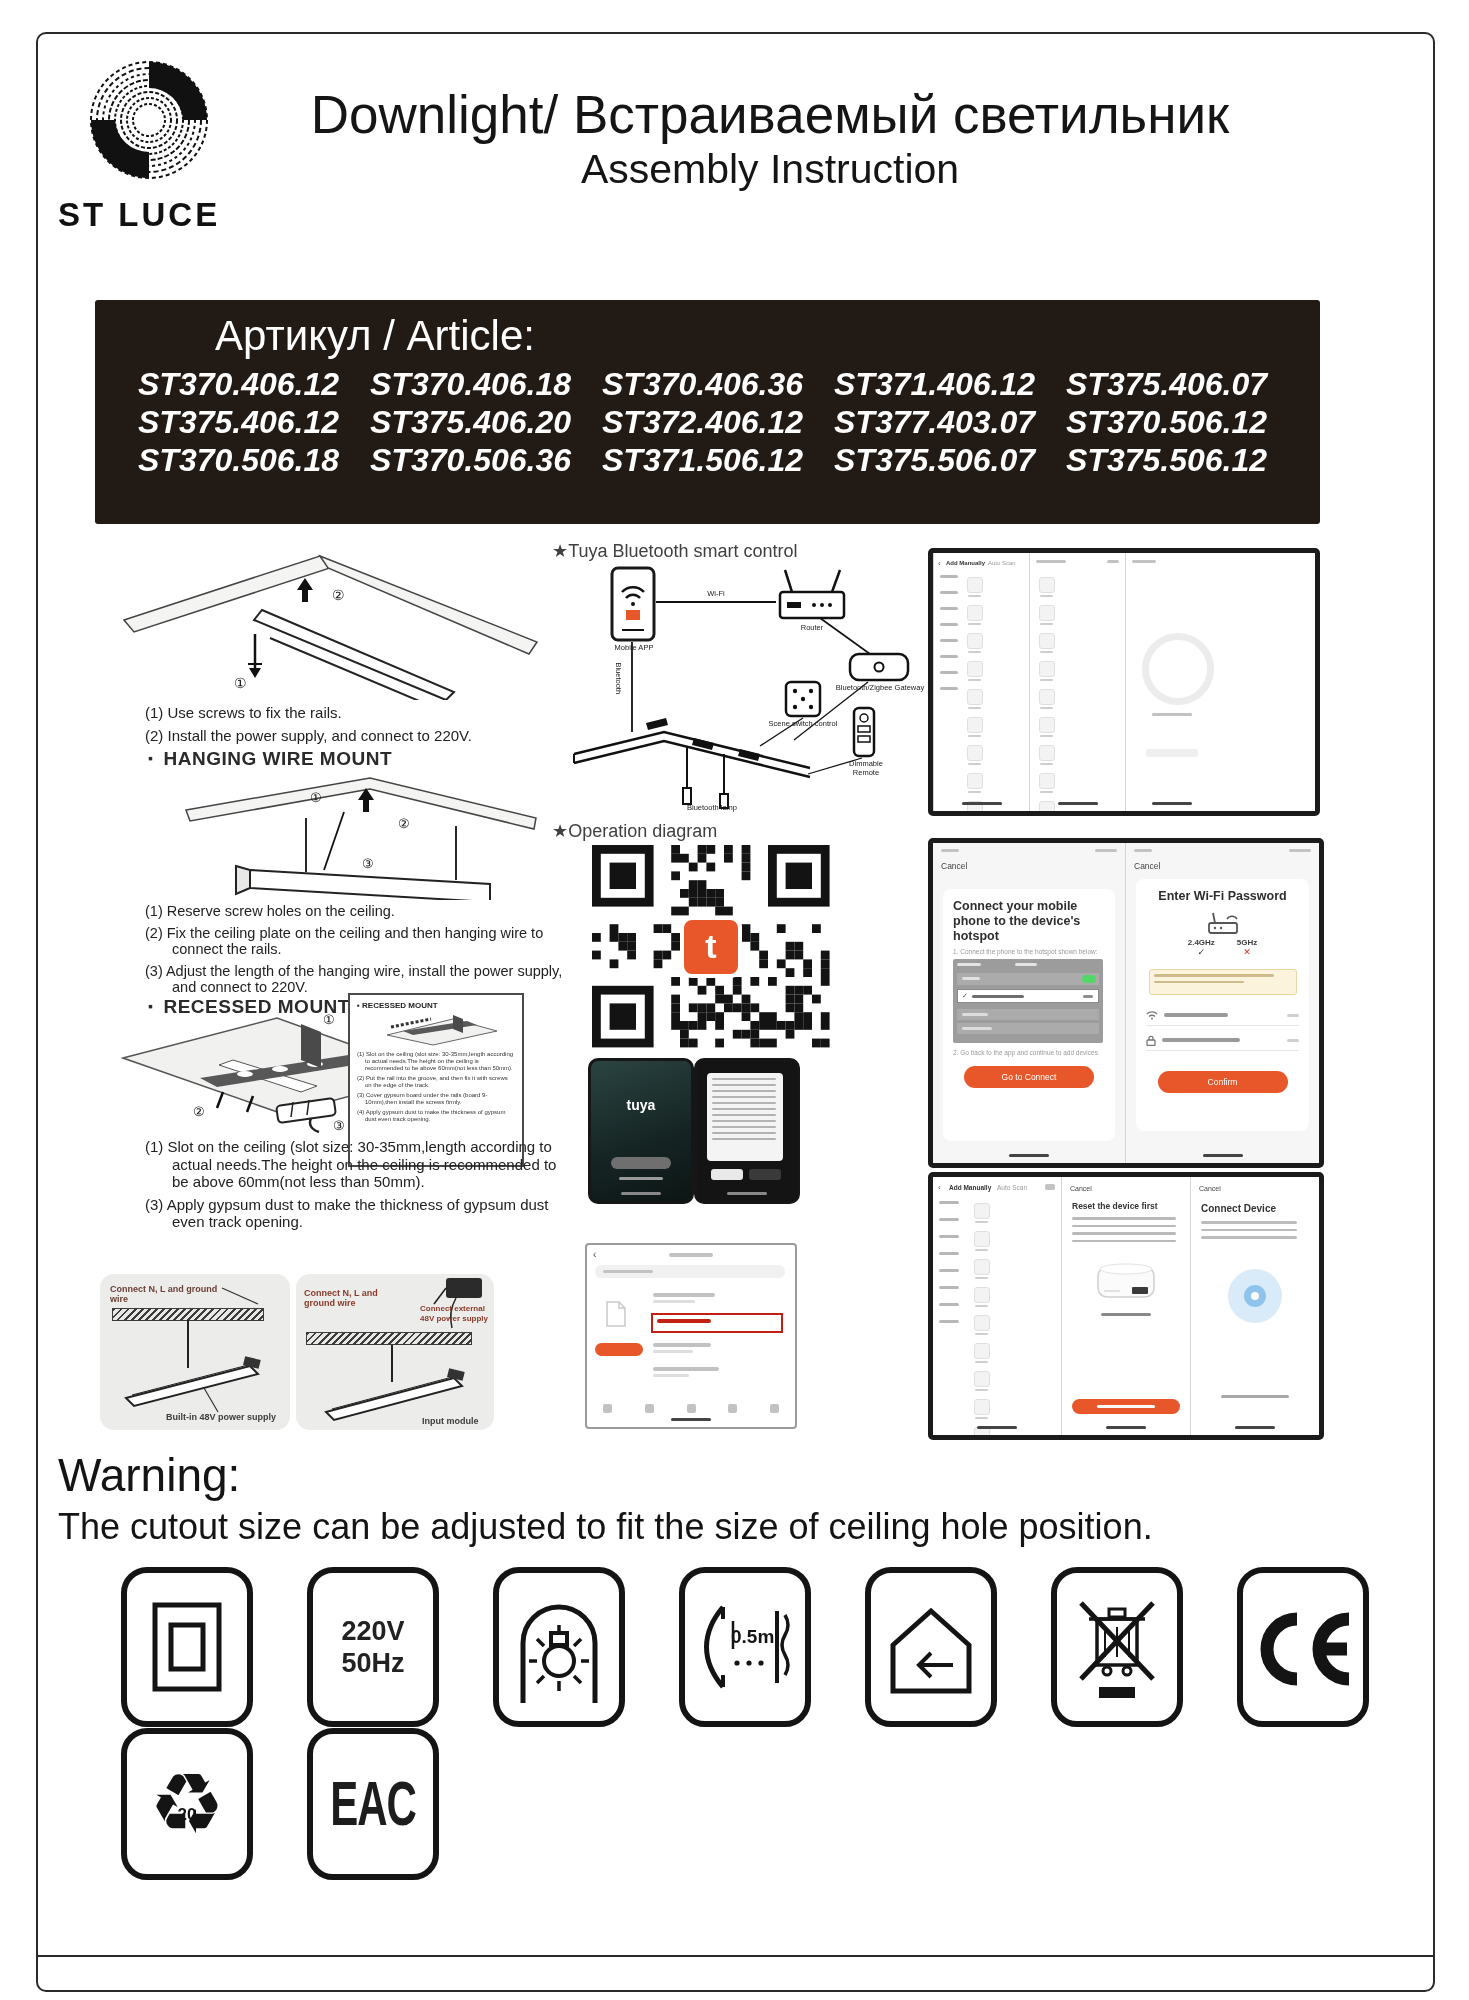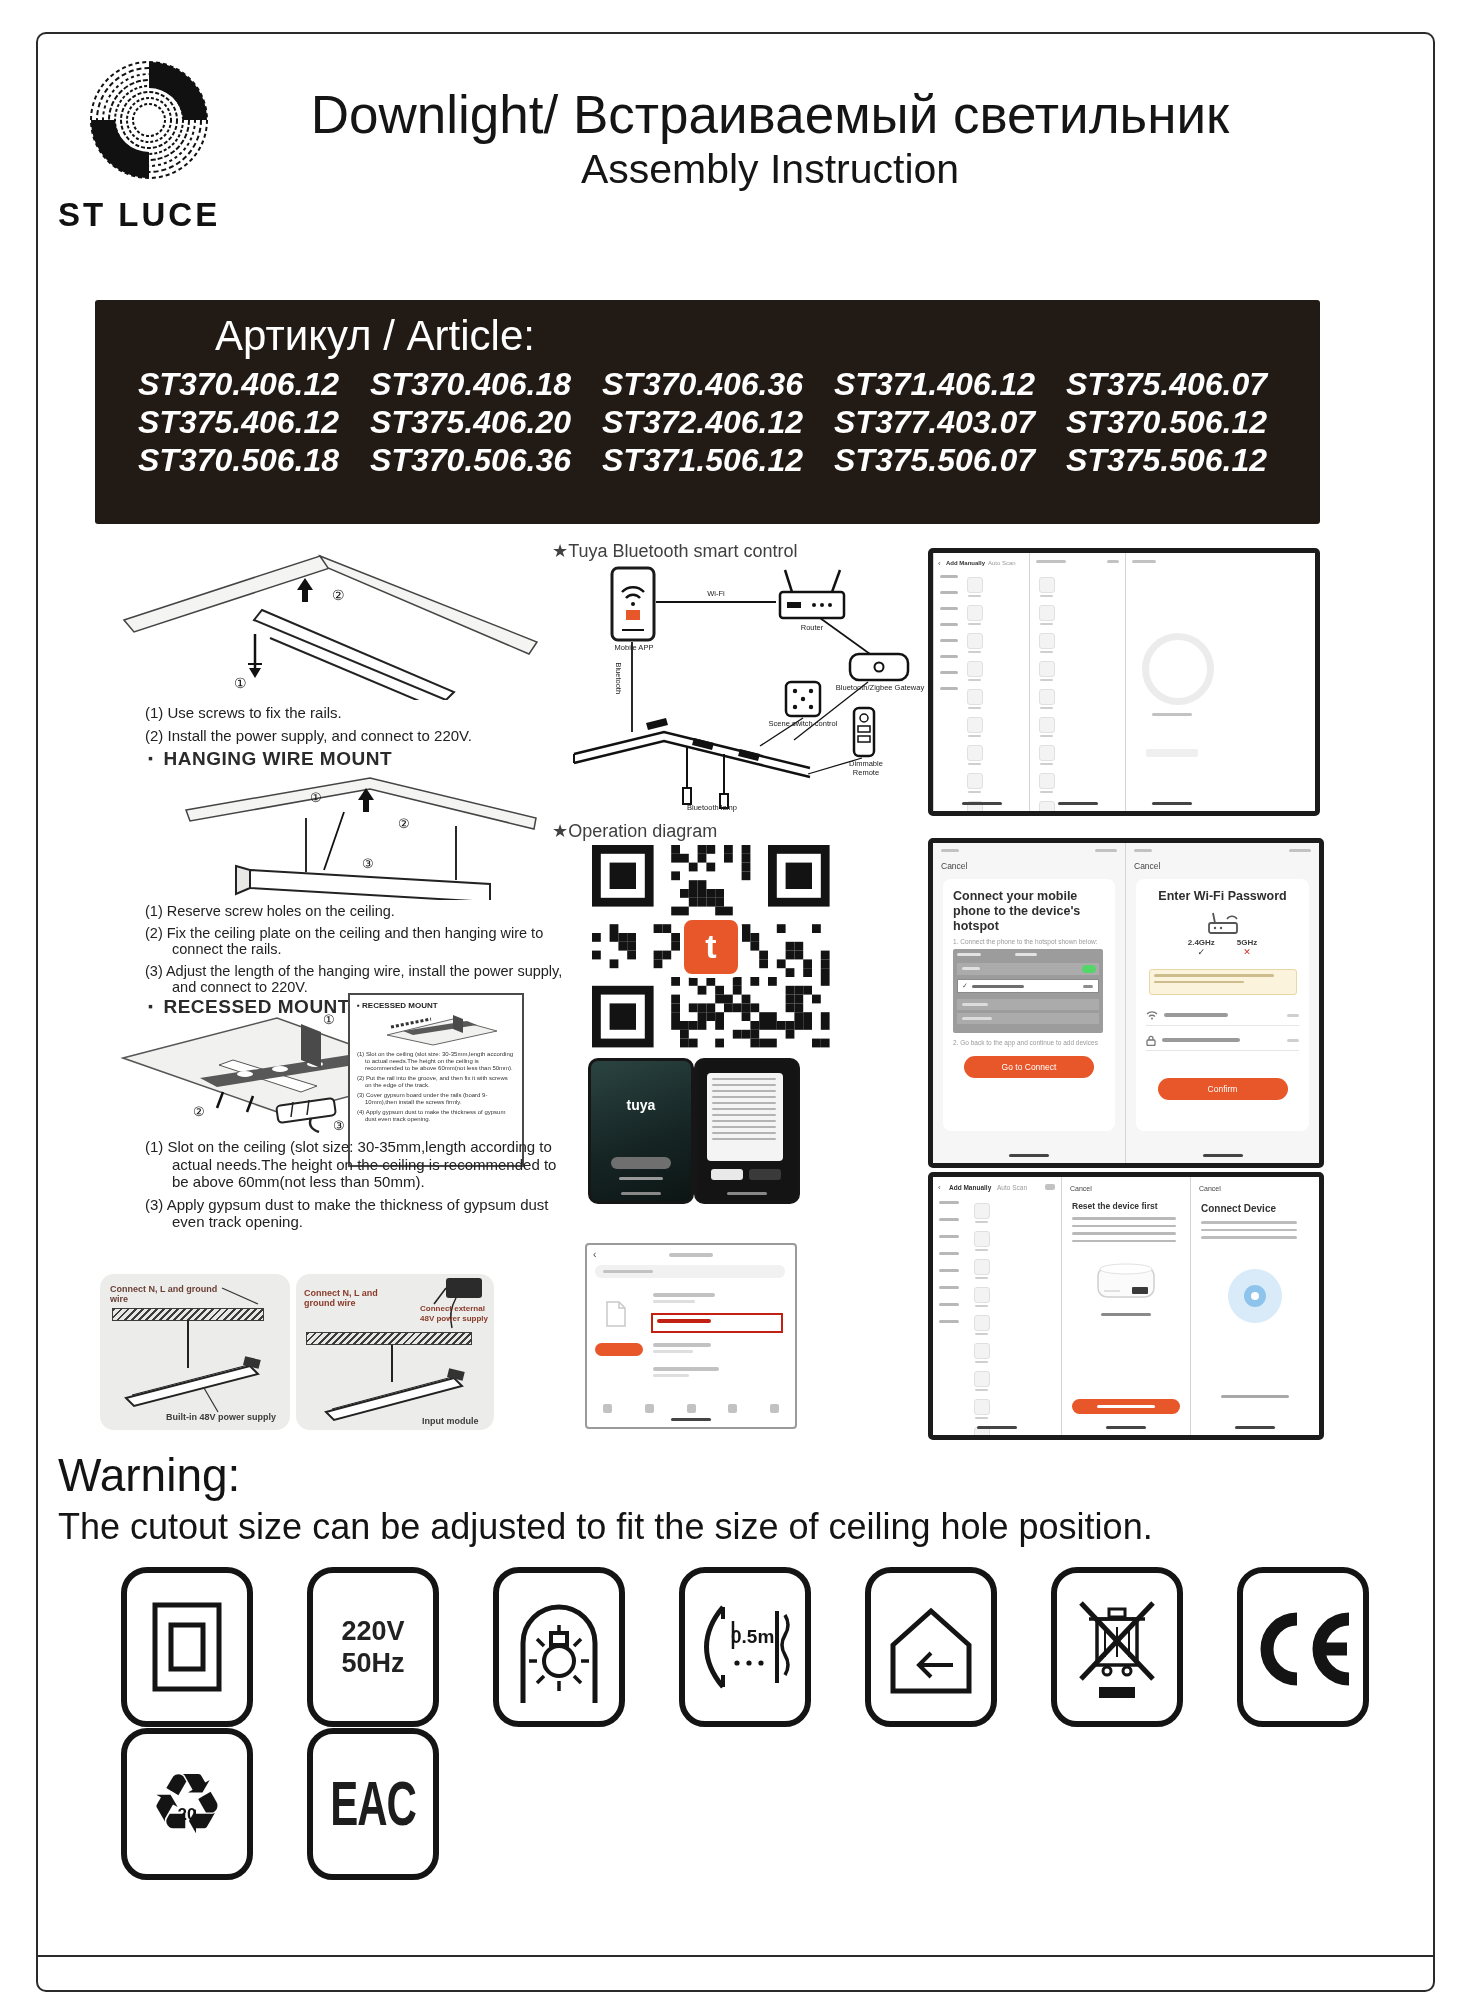--- a/index.html
+++ b/index.html
@@ -630,21 +630,21 @@
       <div class="bar" style="position:absolute;left:20px;top:196px;width:52px;height:8px;background:#efefef"></div>
       <div class="homebar"></div>
     </div>
   </div>
 
   <div class="panel" style="left:928px;top:838px;width:386px;height:320px">
     <div class="pscreen" style="width:192px;background:#f6f6f6">
       <div class="bar" style="position:absolute;left:8px;top:6px;width:18px;height:3px"></div>
       <div class="bar" style="position:absolute;right:8px;top:6px;width:22px;height:3px"></div>
       <div class="cancel">Cancel</div>
-      <div class="card" style="left:10px;top:36px;width:172px;height:252px;padding:10px;box-sizing:border-box">
+      <div class="card" style="left:10px;top:46px;width:172px;height:252px;padding:10px;box-sizing:border-box">
         <div style="font-size:12.5px;font-weight:bold;color:#2e2e2e;line-height:15px">Connect your mobile phone to the device's hotspot</div>
         <div style="font-size:6.5px;color:#9a9a9a;margin-top:4px">1. Connect the phone to the hotspot shown below:</div>
         <div style="margin-top:4px;width:150px;height:84px;background:#9c9c9c;border-radius:2px;position:relative">
           <div class="bar" style="position:absolute;left:4px;top:4px;width:24px;height:3px;background:#e3e3e3"></div>
           <div class="bar" style="position:absolute;left:62px;top:4px;width:22px;height:3px;background:#e3e3e3"></div>
           <div style="position:absolute;left:4px;top:14px;width:142px;height:12px;background:#ababab">
             <div class="bar" style="margin:4px 0 0 5px;width:18px;height:3px;background:#e0e0e0"></div>
             <div style="position:absolute;right:3px;top:2px;width:14px;height:8px;border-radius:5px;background:#53d769"></div>
           </div>
           <div style="position:absolute;left:4px;top:30px;width:142px;height:14px;background:#fff;border:1px solid #8a8a8a;box-sizing:border-box">
@@ -701,21 +701,21 @@
           <div class="bar" style="margin-left:auto;width:12px;height:3px;background:#cfcfcf"></div>
         </div>
         <div style="margin-top:4px;border-bottom:1px solid #e6e6e6;height:20px;display:flex;align-items:center;gap:6px">
           <svg width="10" height="11" viewBox="0 0 10 11">
             <rect x="1" y="5" width="8" height="5.5" rx="1" fill="none" stroke="#777" stroke-width="1.3"></rect>
             <path d="M3,5 V3.4 a2,2 0 0 1 4,0 V5" fill="none" stroke="#777" stroke-width="1.3"></path>
           </svg>
           <div class="bar" style="width:78px;height:4px;background:#9a9a9a"></div>
           <div class="bar" style="margin-left:auto;width:12px;height:3px;background:#cfcfcf"></div>
         </div>
-        <div class="pill obtn" style="margin:27px auto 0;width:130px;height:22px;font-size:8.5px">Confirm</div>
+        <div class="pill obtn" style="margin:20px auto 0;width:130px;height:22px;font-size:8.5px">Confirm</div>
       </div>
       <div class="homebar"></div>
     </div>
   </div>
 
   <div class="panel" style="left:928px;top:1172px;width:386px;height:258px">
     <div class="pscreen" style="width:128px">
       <div style="position:absolute;left:5px;top:6px;font-size:8px;color:#555">‹</div>
       <div style="position:absolute;left:16px;top:7px;font-size:6.5px;font-weight:bold;color:#333">Add Manually</div>
       <div style="position:absolute;left:64px;top:7px;font-size:6.5px;color:#9a9a9a">Auto Scan</div>

